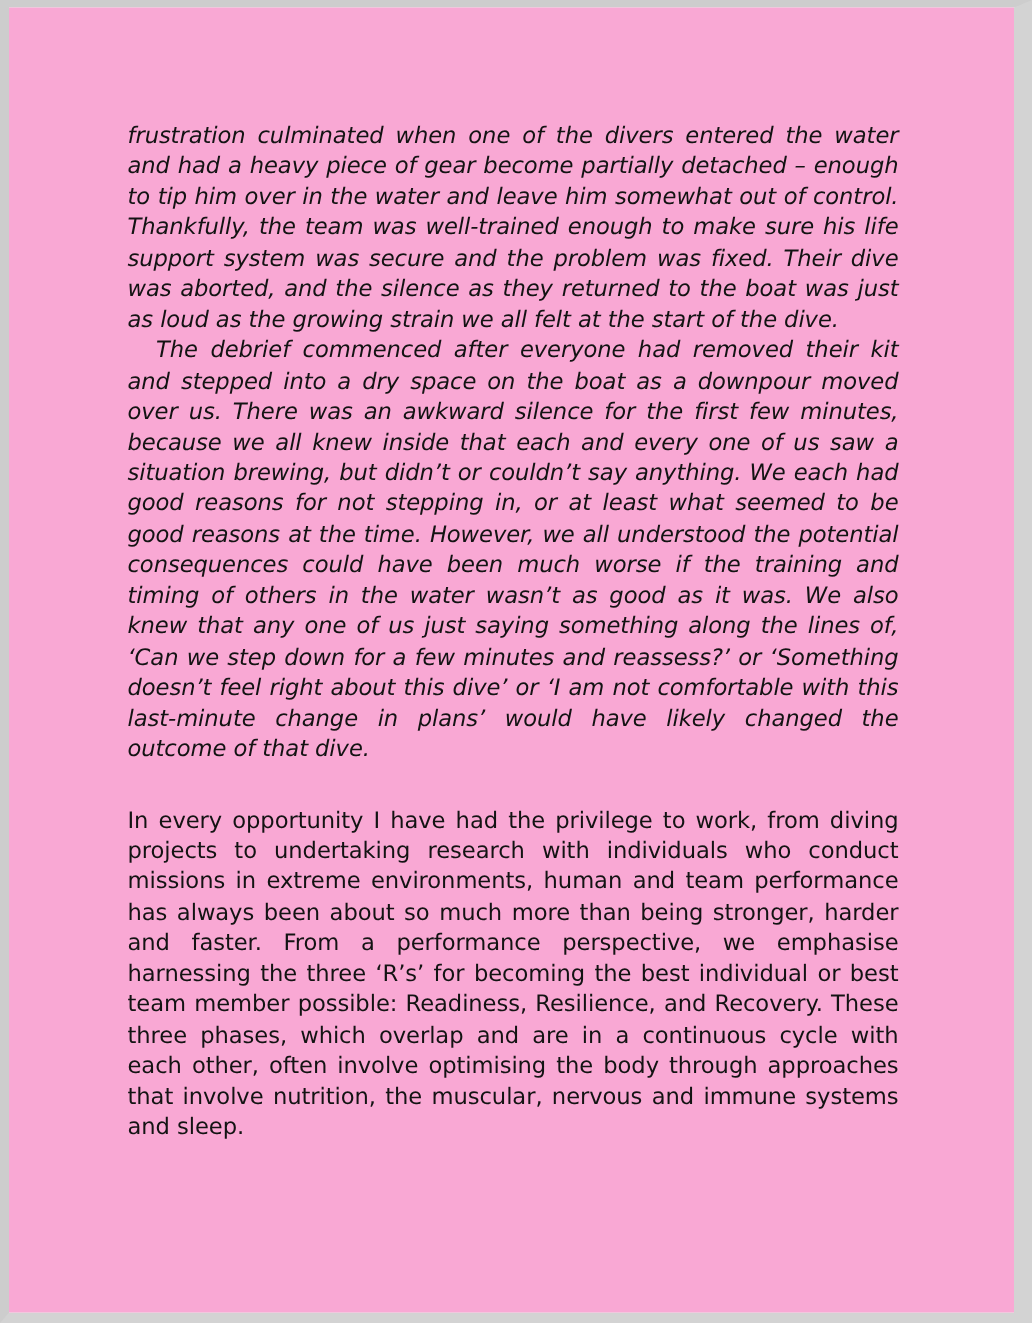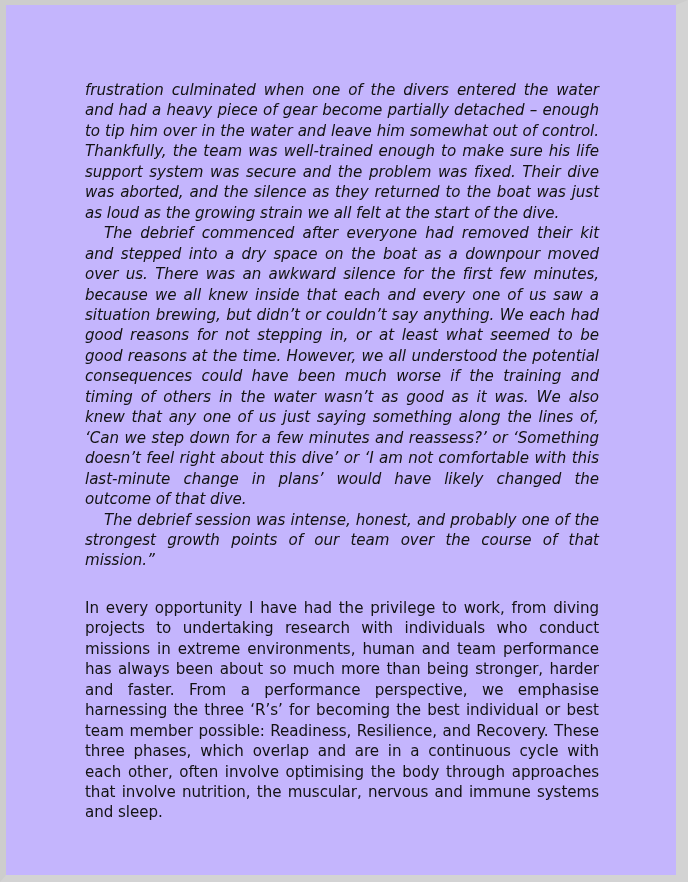--- a/index.html
+++ b/index.html
@@ -27,21 +27,21 @@
     border-left: 6px solid #cdcdcd;
     border-right: 12px solid #d3d3d3;
     border-bottom: 7px solid #d3d3d3;
   }
   #page-inner {
     position: absolute;
     left: 0;
     top: 0;
     right: 0;
     bottom: 0;
-    background: #c4b5fd;
+    background: #f9a8d4;
   }
 
   
   #text-column {
     position: absolute;
     left: 79px;
     top: 75px;
     width: 514px;
   }
 
@@ -77,21 +77,20 @@
 
 <div id="page-sheet">
   <div id="page-inner">
 
     <div id="text-column">
 
       <p class="quoted">frustration culminated when one of the divers entered the water and had a heavy piece of gear become partially detached – enough to tip him over in the water and leave him somewhat out of control. Thankfully, the team was well-trained enough to make sure his life support system was secure and the problem was fixed. Their dive was aborted, and the silence as they returned to the boat was just as loud as the growing strain we all felt at the start of the dive.</p>
 
       <p class="quoted indented">The debrief commenced after everyone had removed their kit and stepped into a dry space on the boat as a downpour moved over us. There was an awkward silence for the first few minutes, because we all knew inside that each and every one of us saw a situation brewing, but didn’t or couldn’t say anything. We each had good reasons for not stepping in, or at least what seemed to be good reasons at the time. However, we all understood the potential consequences could have been much worse if the training and timing of others in the water wasn’t as good as it was. We also knew that any one of us just saying something along the lines of, ‘Can we step down for a few minutes and reassess?’ or ‘Something doesn’t feel right about this dive’ or ‘I am not comfortable with this last-minute change in plans’ would have likely changed the outcome of that dive.</p>
 
-      <p class="quoted indented">The debrief session was intense, honest, and probably one of the strongest growth points of our team over the course of that mission.”</p>
 
       <div class="gap-block"></div>
 
       <p class="body-para">In every opportunity I have had the privilege to work, from diving projects to undertaking research with individuals who conduct missions in extreme environments, human and team performance has always been about so much more than being stronger, harder and faster. From a performance perspective, we emphasise harnessing the three ‘R’s’ for becoming the best individual or best team member possible: Readiness, Resilience, and Recovery. These three phases, which overlap and are in a continuous cycle with each other, often involve optimising the body through approaches that involve nutrition, the muscular, nervous and immune systems and sleep.</p>
 
     </div>
 
   </div>
 </div>
 

